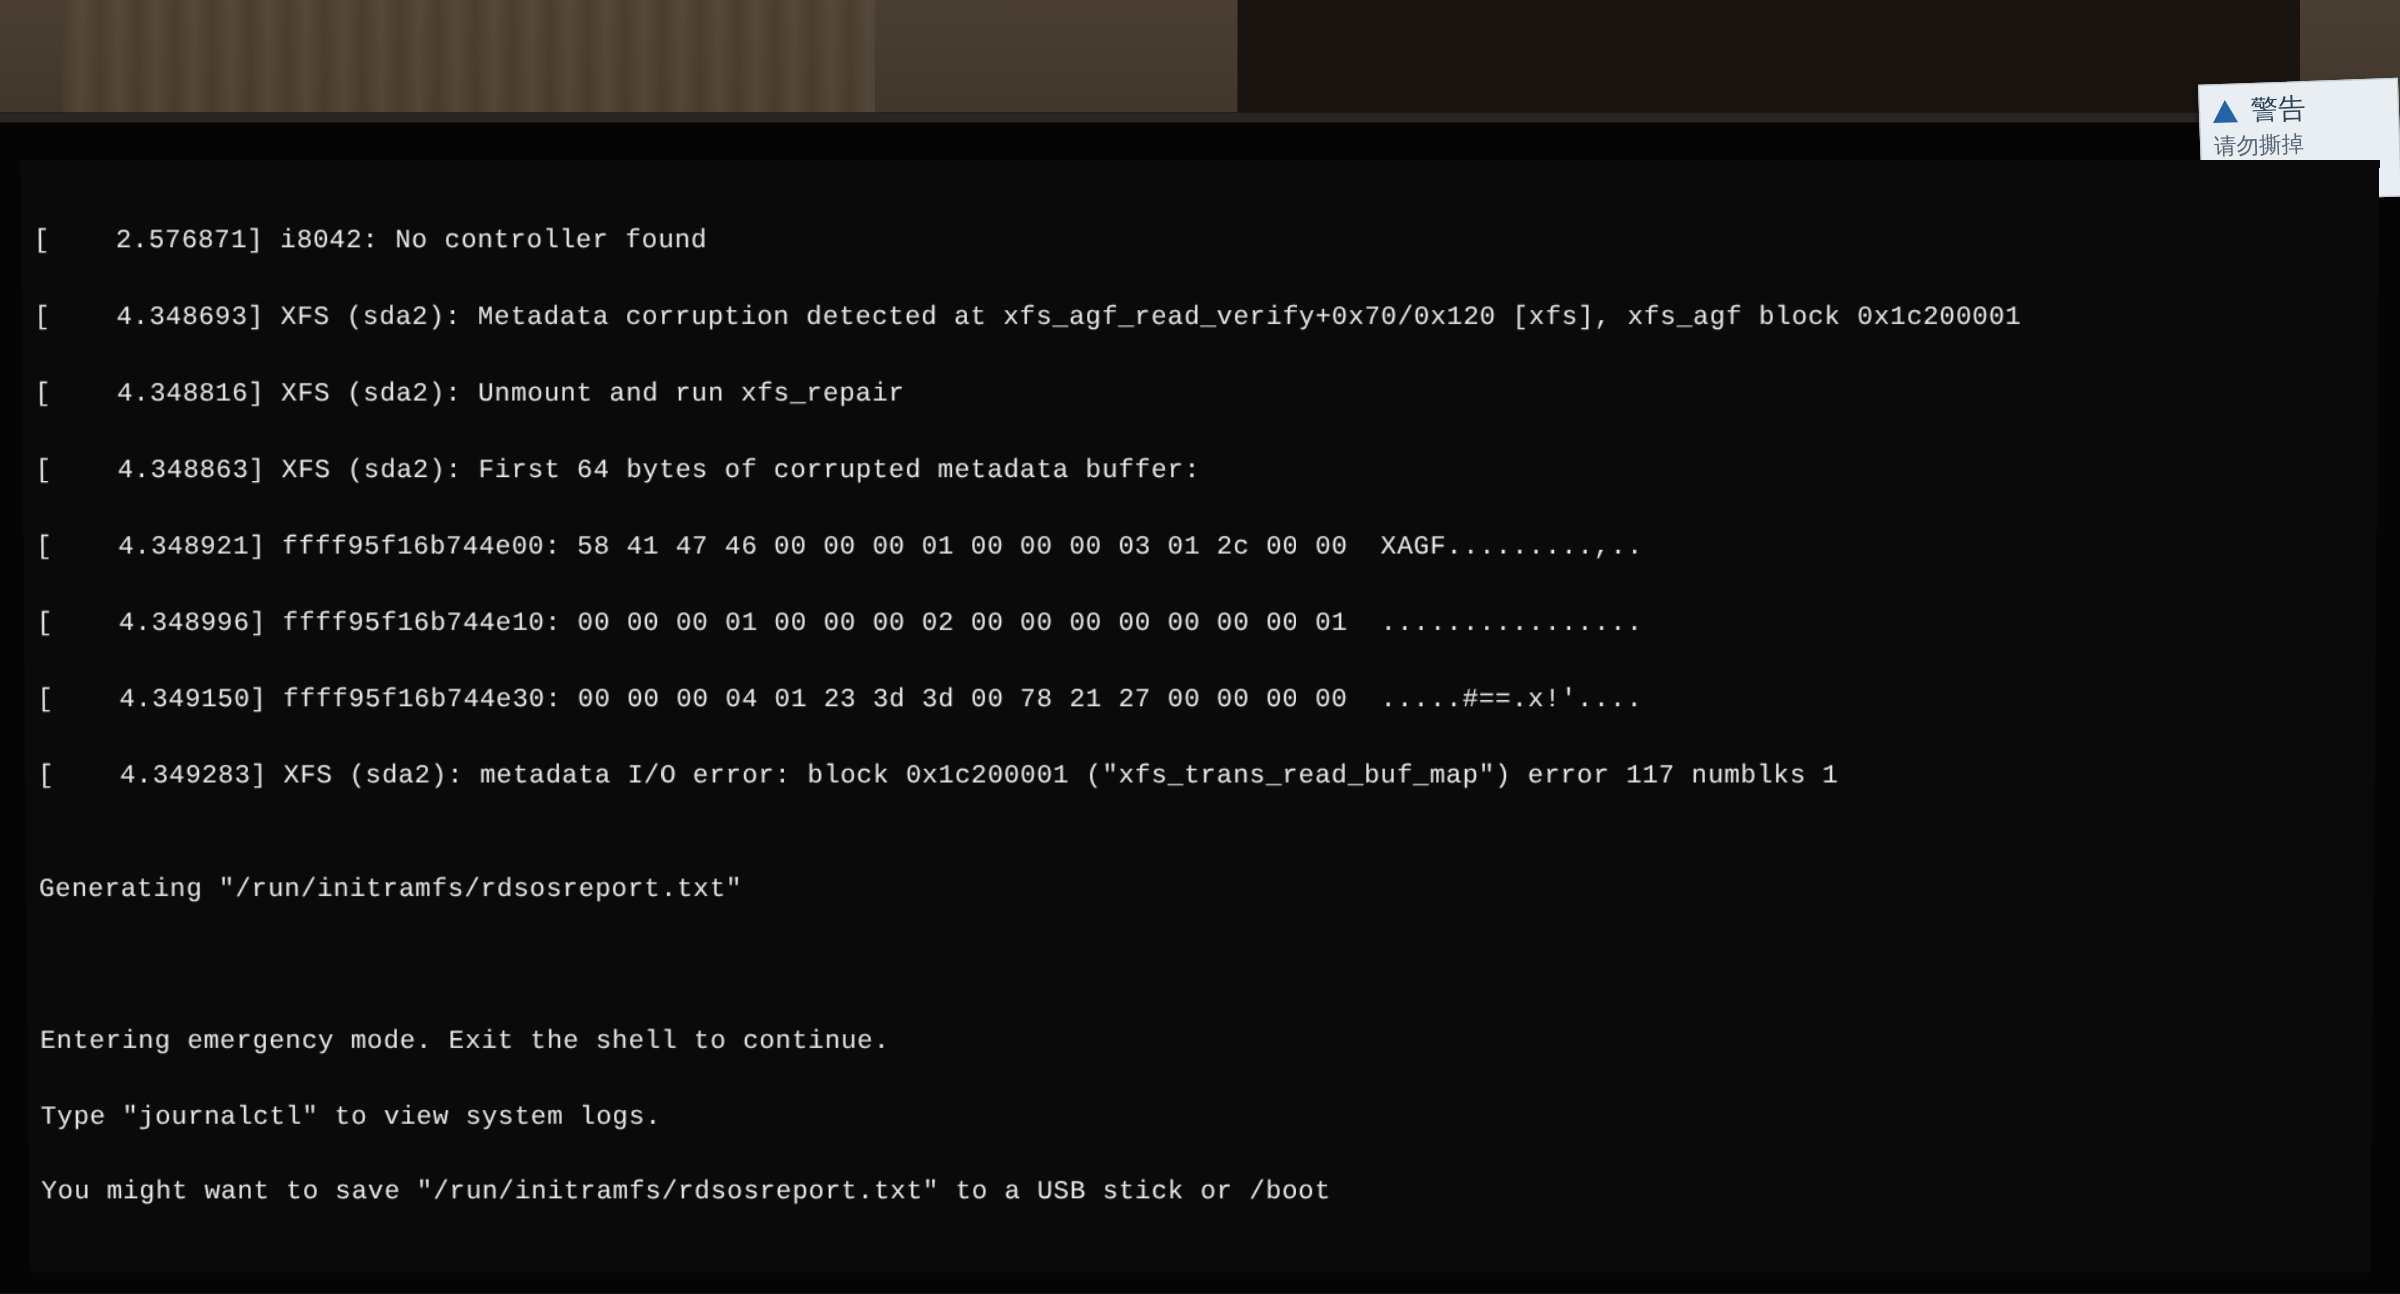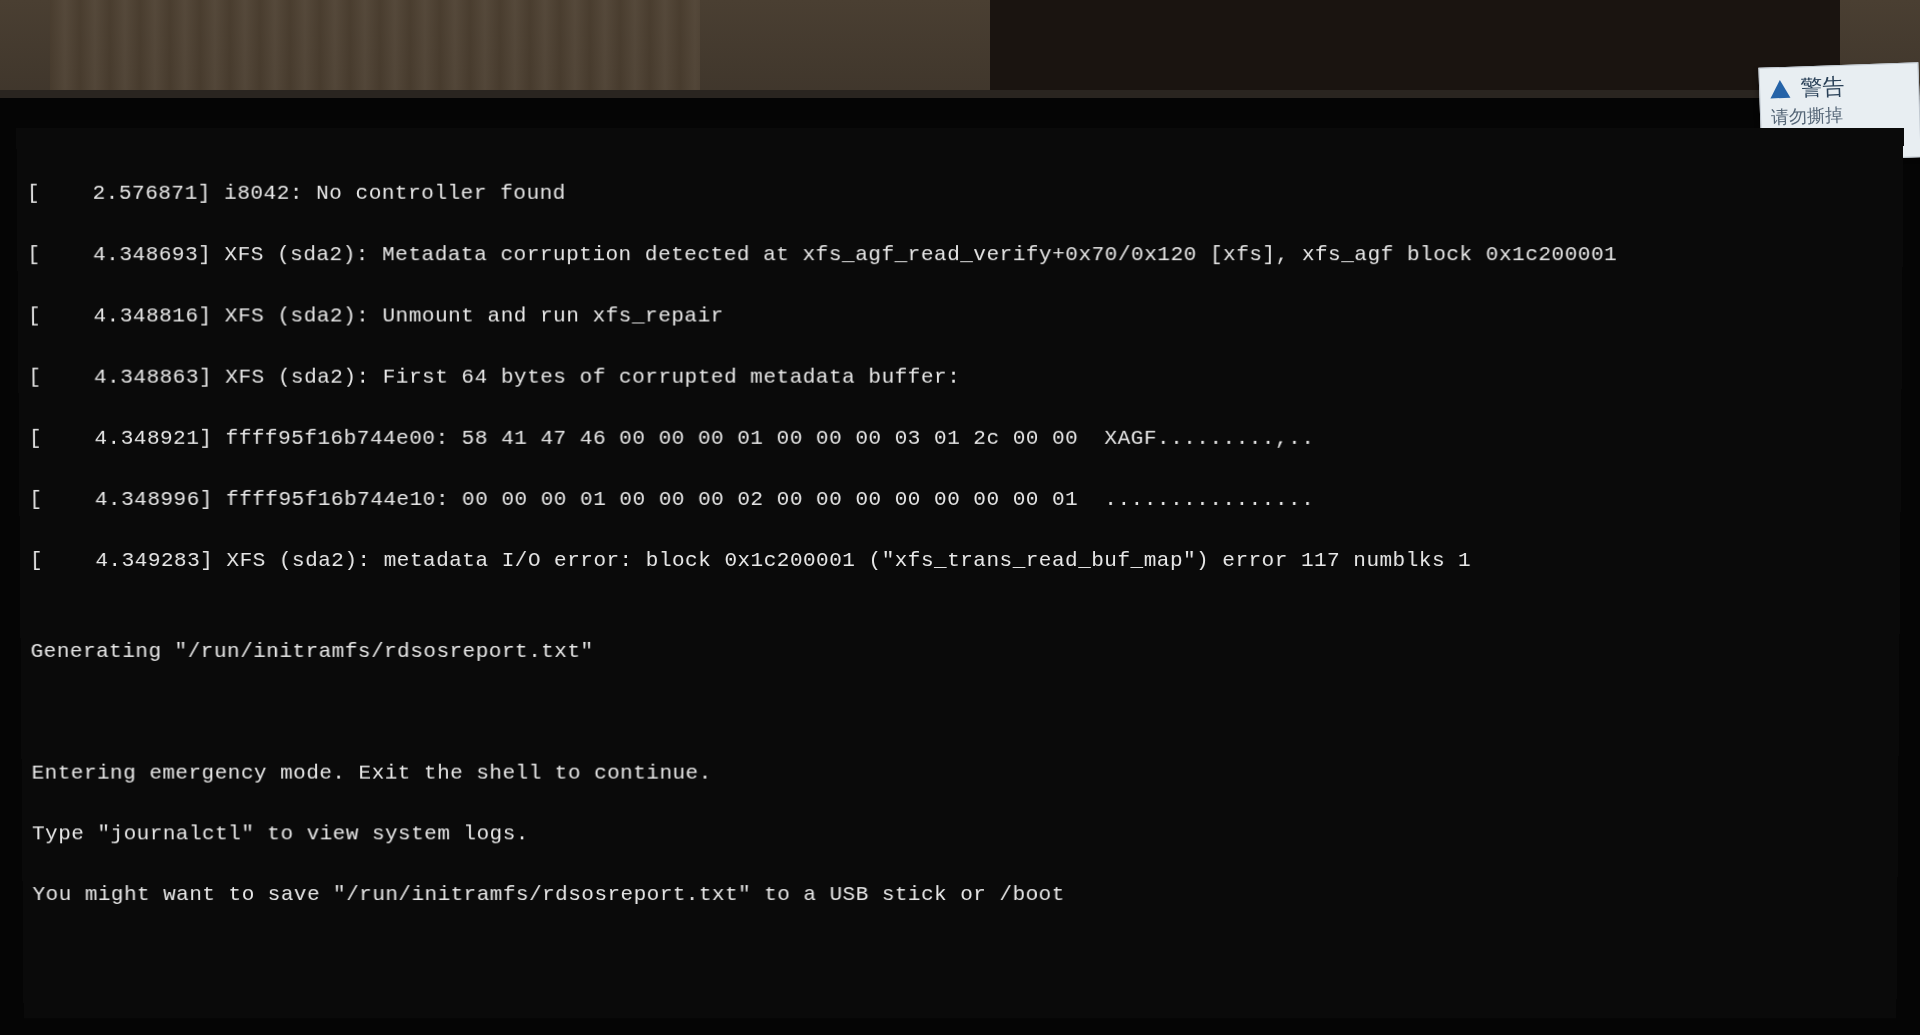--- a/index.html
+++ b/index.html
@@ -127,20 +127,21 @@
   <div class="sticker-text">液晶屏表面膜</div>
 </div>
 
 <div class="screen">
 <span class="terminal-line">[    2.576871] i8042: No controller found</span>
 <span class="terminal-line">[    4.348693] XFS (sda2): Metadata corruption detected at xfs_agf_read_verify+0x70/0x120 [xfs], xfs_agf block 0x1c200001</span>
 <span class="terminal-line">[    4.348816] XFS (sda2): Unmount and run xfs_repair</span>
 <span class="terminal-line">[    4.348863] XFS (sda2): First 64 bytes of corrupted metadata buffer:</span>
 <span class="terminal-line">[    4.348921] ffff95f16b744e00: 58 41 47 46 00 00 00 01 00 00 00 03 01 2c 00 00  XAGF.........,..</span>
 <span class="terminal-line">[    4.348996] ffff95f16b744e10: 00 00 00 01 00 00 00 02 00 00 00 00 00 00 00 01  ................</span>
+<span class="terminal-line">[    4.349150] ffff95f16b744e30: 00 00 00 04 01 23 3d 3d 00 78 21 27 00 00 00 00  .....#==.x!'....</span>
 <span class="terminal-line">[    4.349283] XFS (sda2): metadata I/O error: block 0x1c200001 ("xfs_trans_read_buf_map") error 117 numblks 1</span>
 <span class="terminal-line"></span>
 <span class="terminal-line">Generating "/run/initramfs/rdsosreport.txt"</span>
 <span class="terminal-line"></span>
 <span class="terminal-line"></span>
 <span class="terminal-line">Entering emergency mode. Exit the shell to continue.</span>
 <span class="terminal-line">Type "journalctl" to view system logs.</span>
 <span class="terminal-line">You might want to save "/run/initramfs/rdsosreport.txt" to a USB stick or /boot</span>
 
 <span class="terminal-line"></span>

